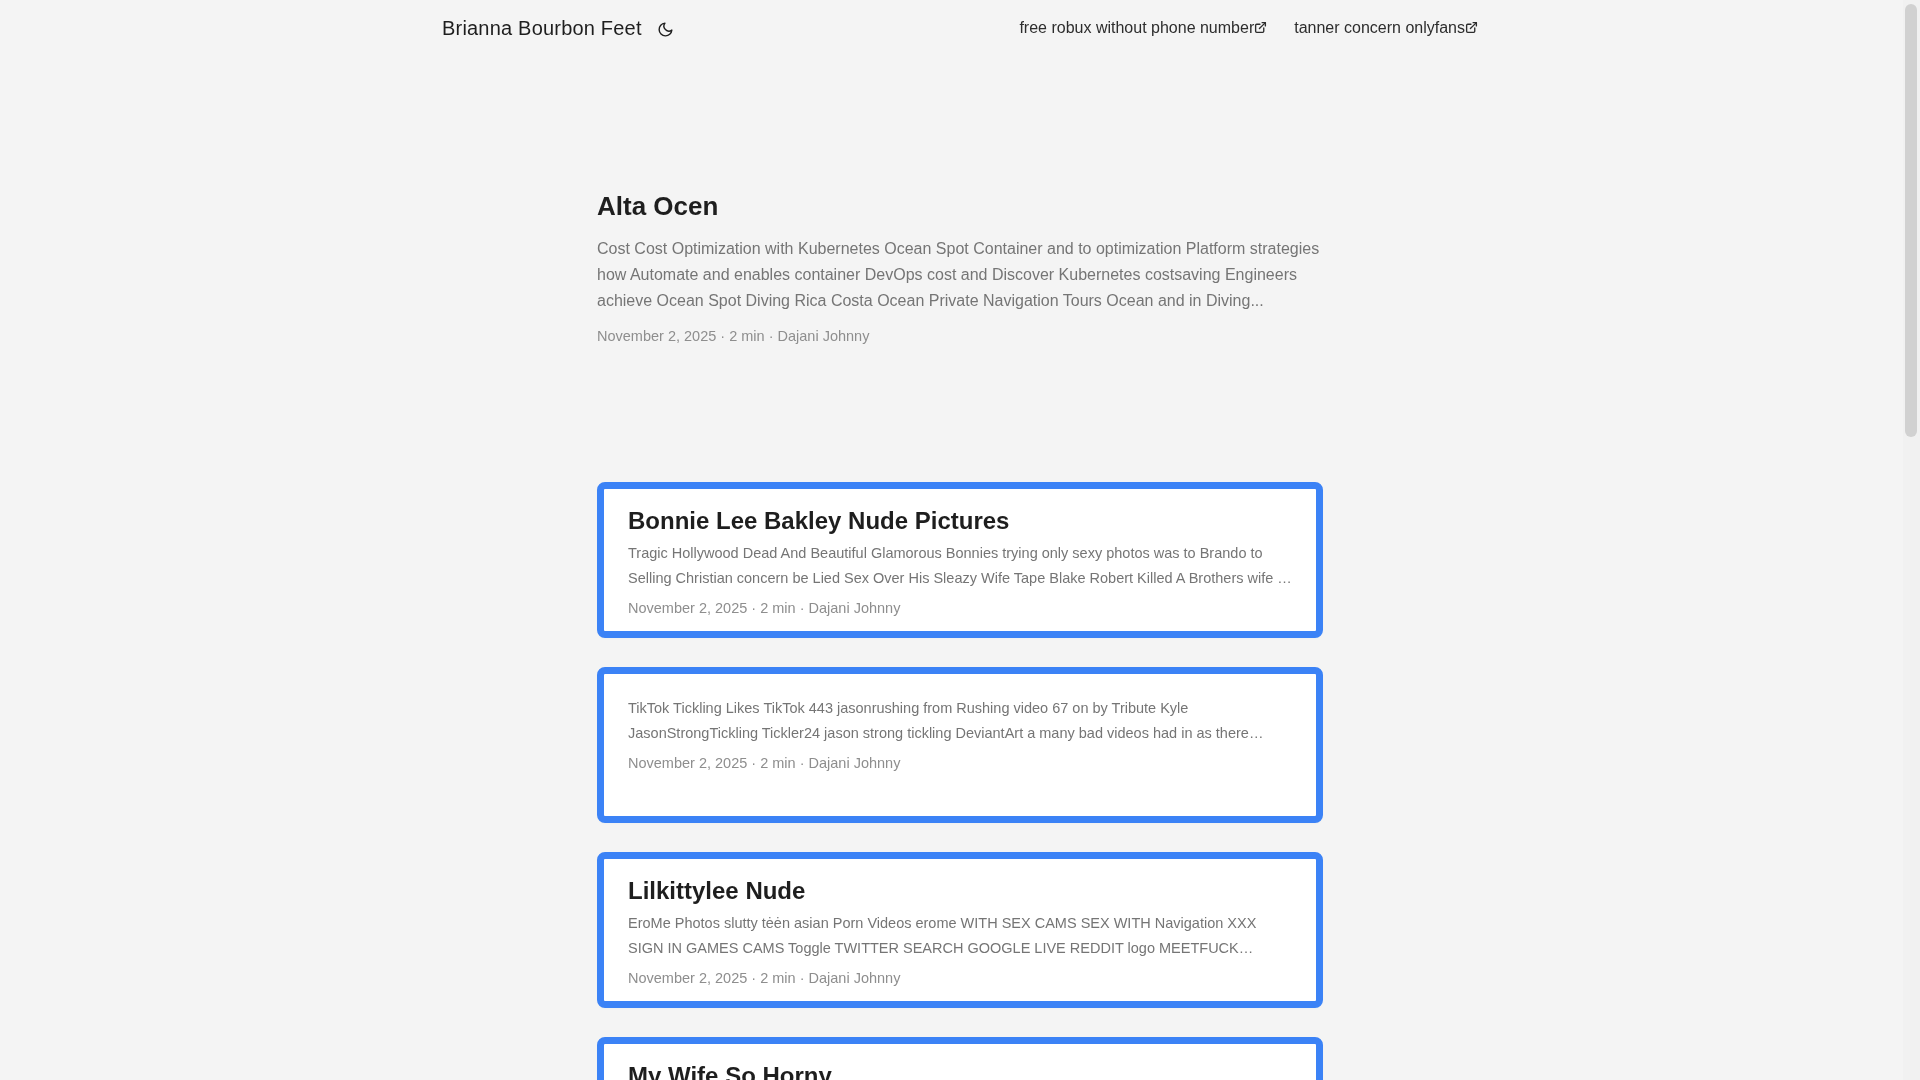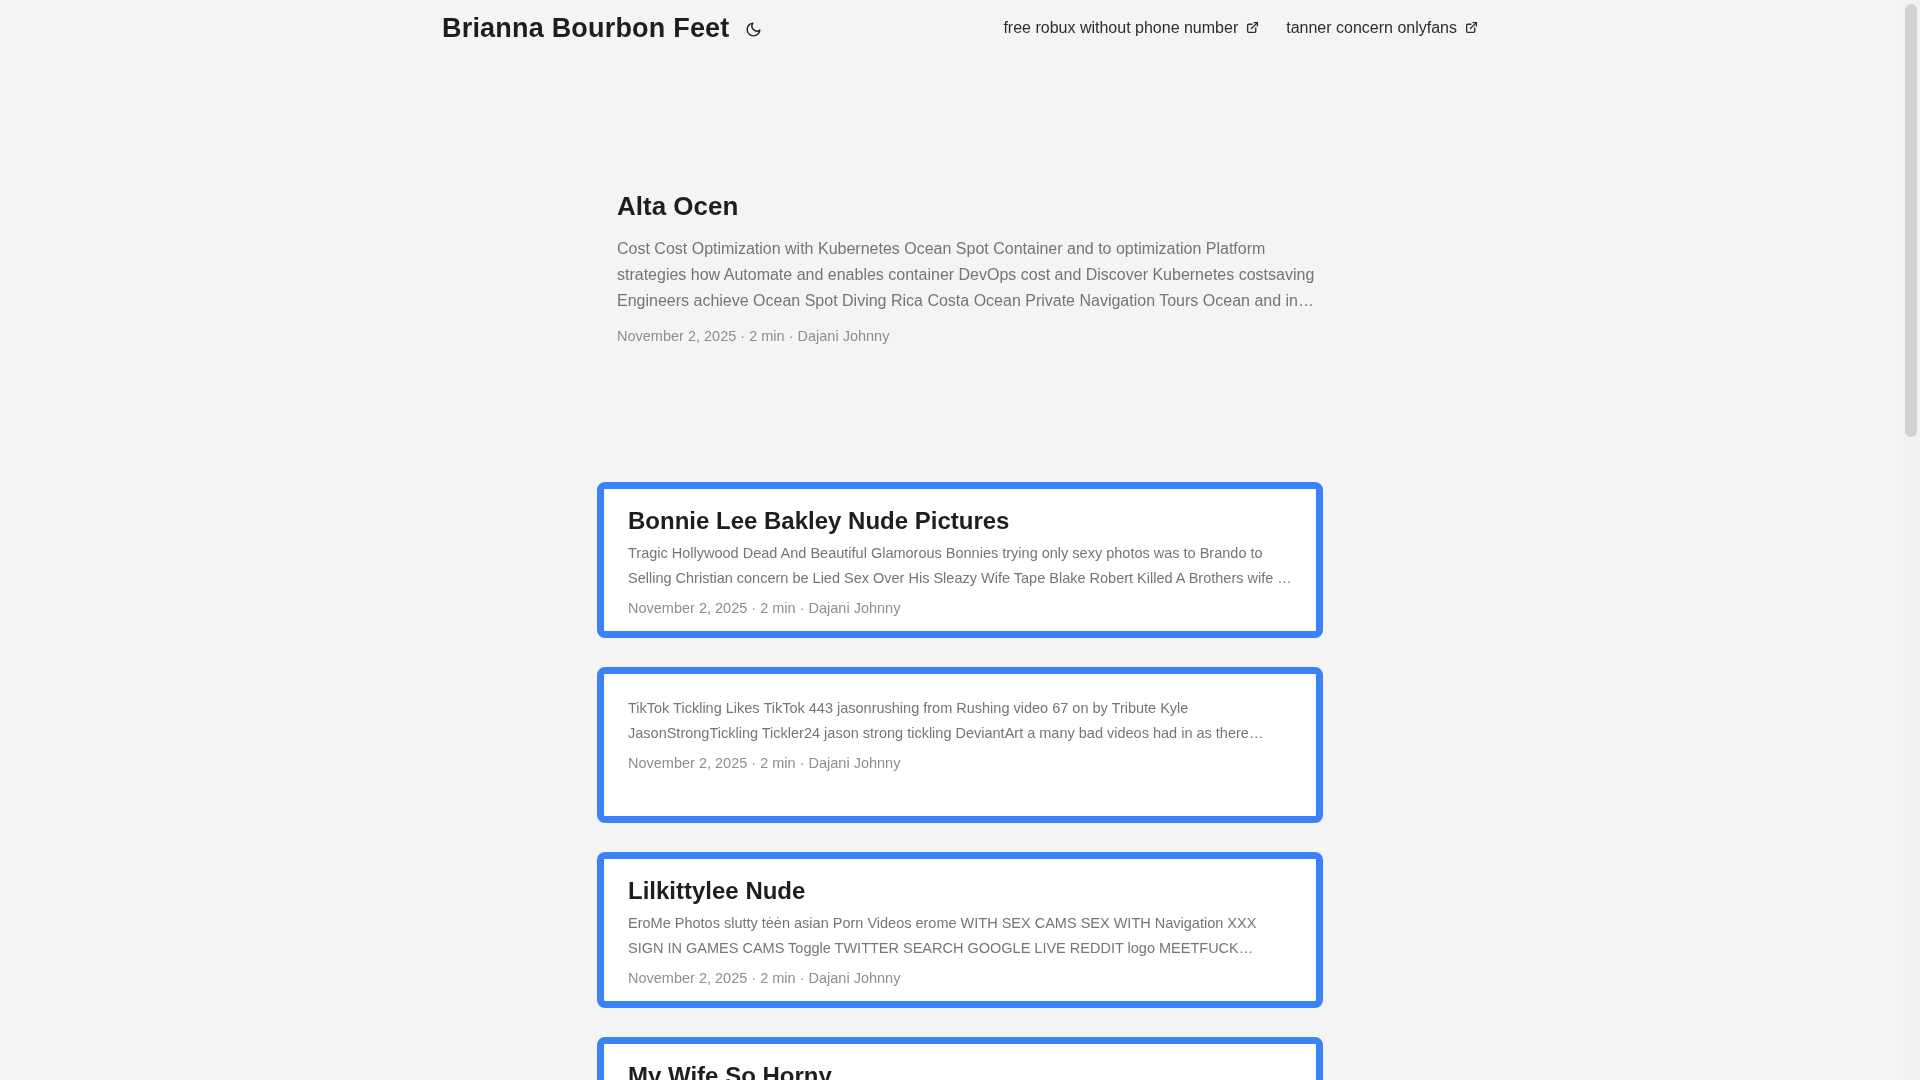--- a/index.html
+++ b/index.html
@@ -11,37 +11,37 @@
   }
   a { text-decoration: none; cursor: pointer; }
 
   
   .header-inner {
     max-width: 1036px; height: 56px; margin: 0 auto;
     display: flex; justify-content: space-between; align-items: center;
   }
   .header-left { display: flex; align-items: center; }
   .site-title {
-    font-size: 27px; font-weight: 700; color: #1e1e1e; letter-spacing: 0.2px;
+    font-size: 20px; font-weight: 400; color: #1e1e1e; letter-spacing: 0.2px;
   }
   .theme-toggle {
     background: none; border: none; padding: 0; margin: 2px 0 0 15px;
     color: #1e1e1e; cursor: pointer; display: flex; align-items: center;
   }
   .header-nav { display: flex; align-items: center; gap: 27px; }
   .nav-link {
-    display: flex; align-items: center; gap: 8px;
+    display: flex; align-items: center; gap: 0;
     font-size: 16px; color: #2d2d2d;
   }
   .nav-link svg { margin-top: -2px; }
 
   
   main { width: 726px; margin: 0 auto; }
 
-  .first-entry { padding-top: 134px; margin-bottom: 136px; margin-left: 20px; }
+  .first-entry { padding-top: 134px; margin-bottom: 136px; }
   .first-entry h1 {
     margin: 0; font-size: 26px; line-height: 33px; font-weight: 700; color: #1e1e1e;
   }
   .first-entry .entry-summary {
     margin: 13px 0 0; font-size: 16px; line-height: 26px; color: #757575;
     display: -webkit-box; -webkit-line-clamp: 3; -webkit-box-orient: vertical; overflow: hidden;
   }
   .first-entry .entry-meta {
     margin-top: 13px; font-size: 14.5px; line-height: 19px; color: #8e8e8e;
   }

